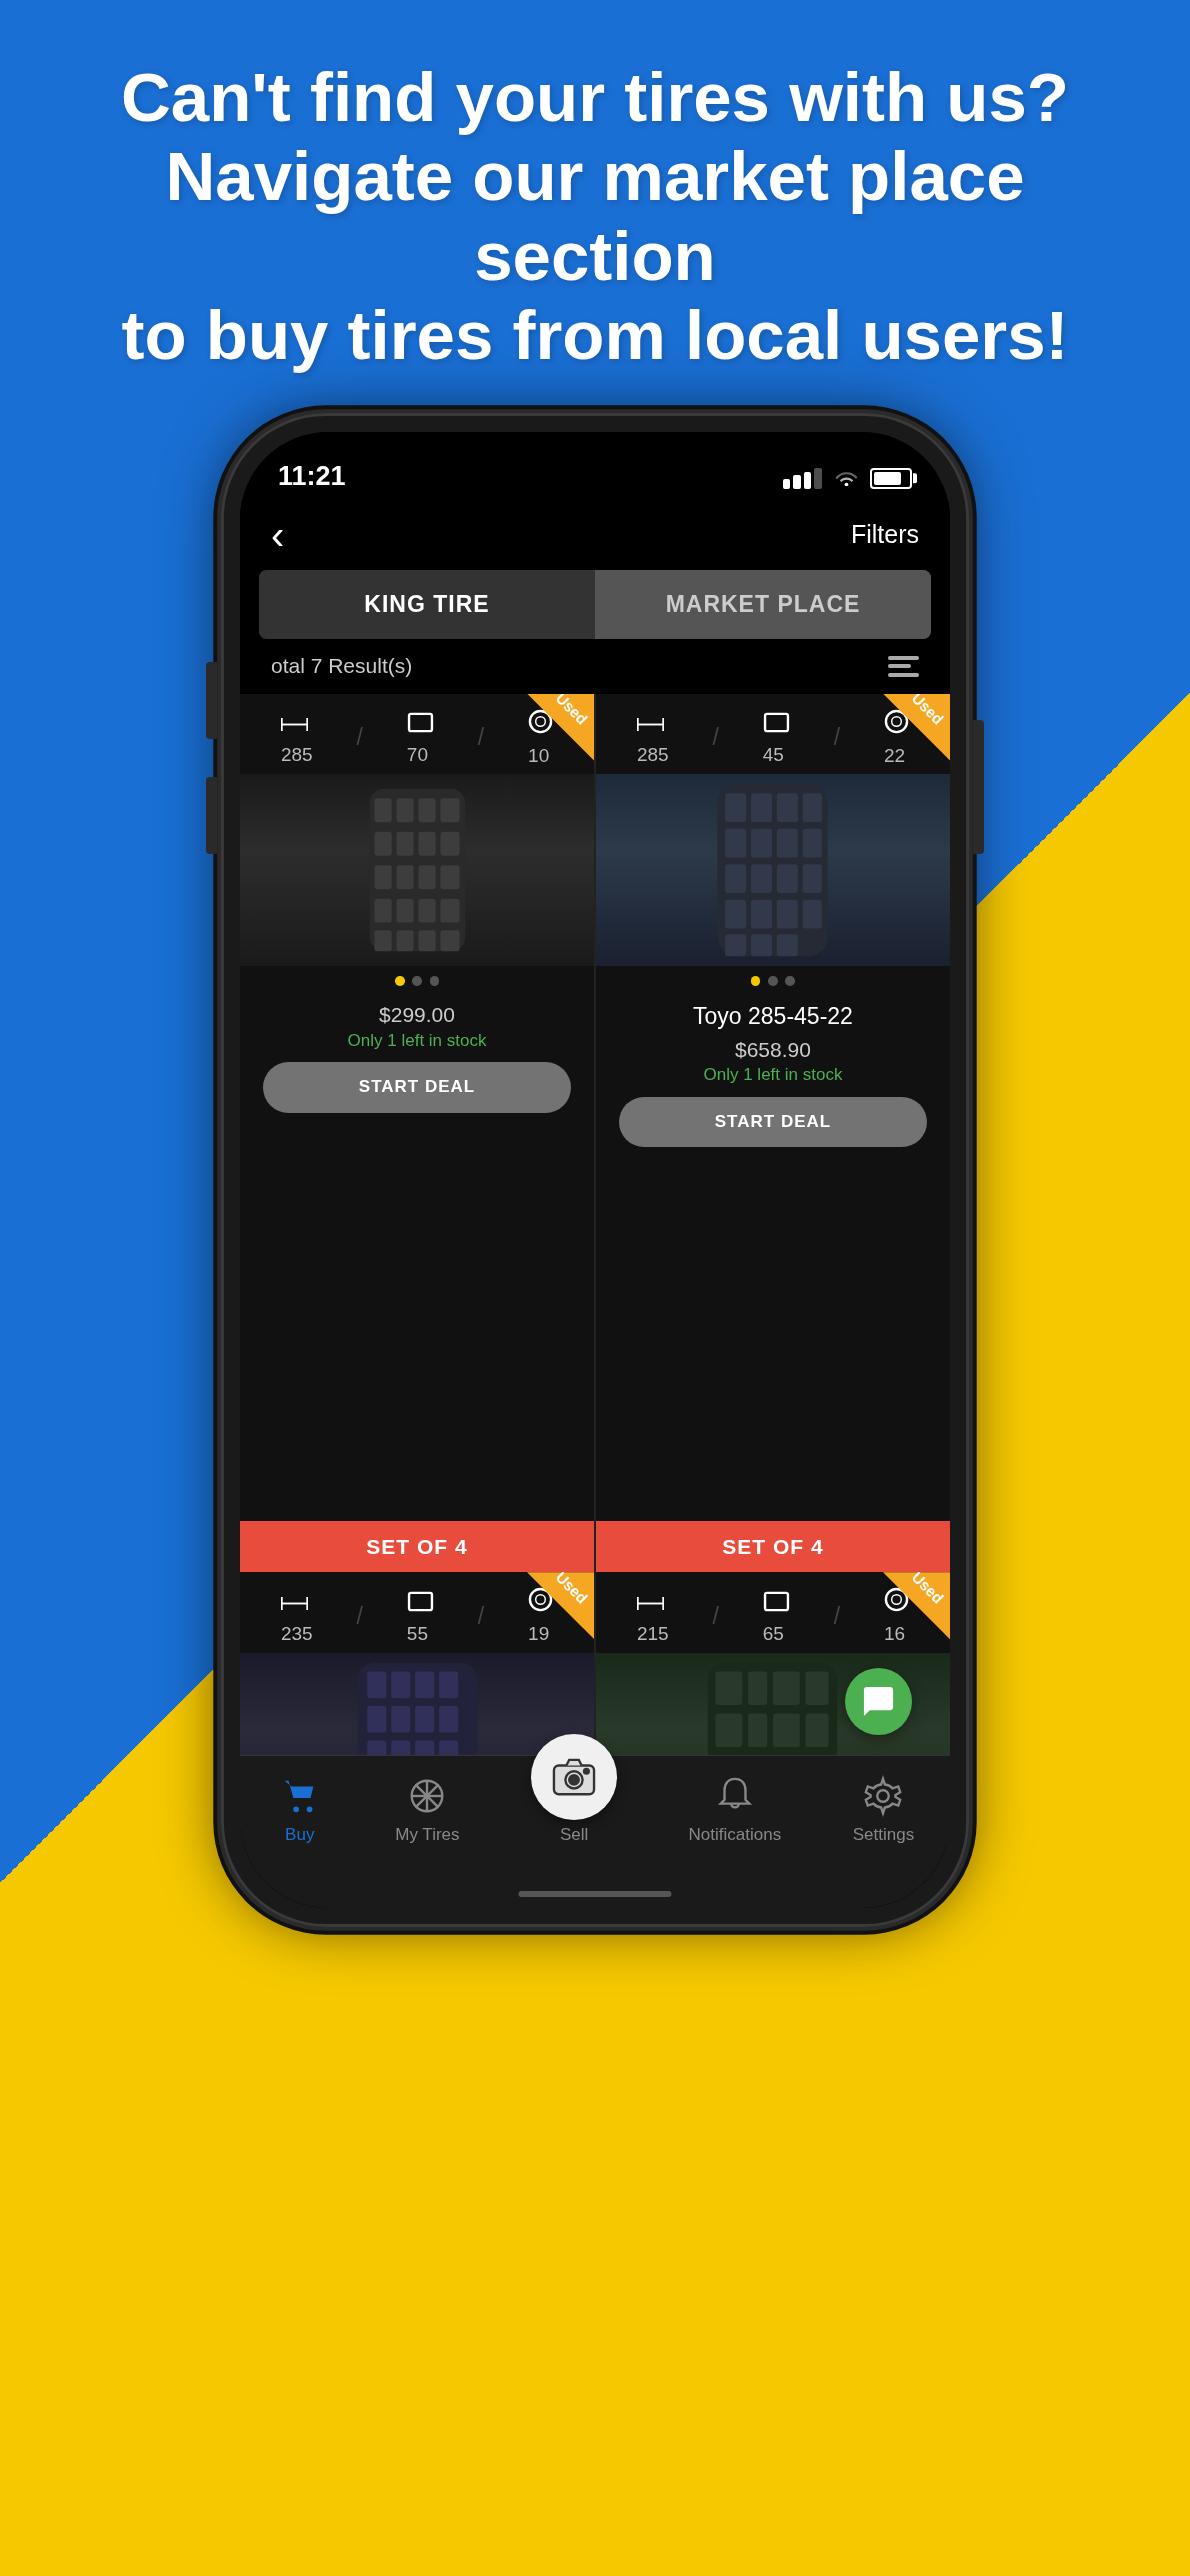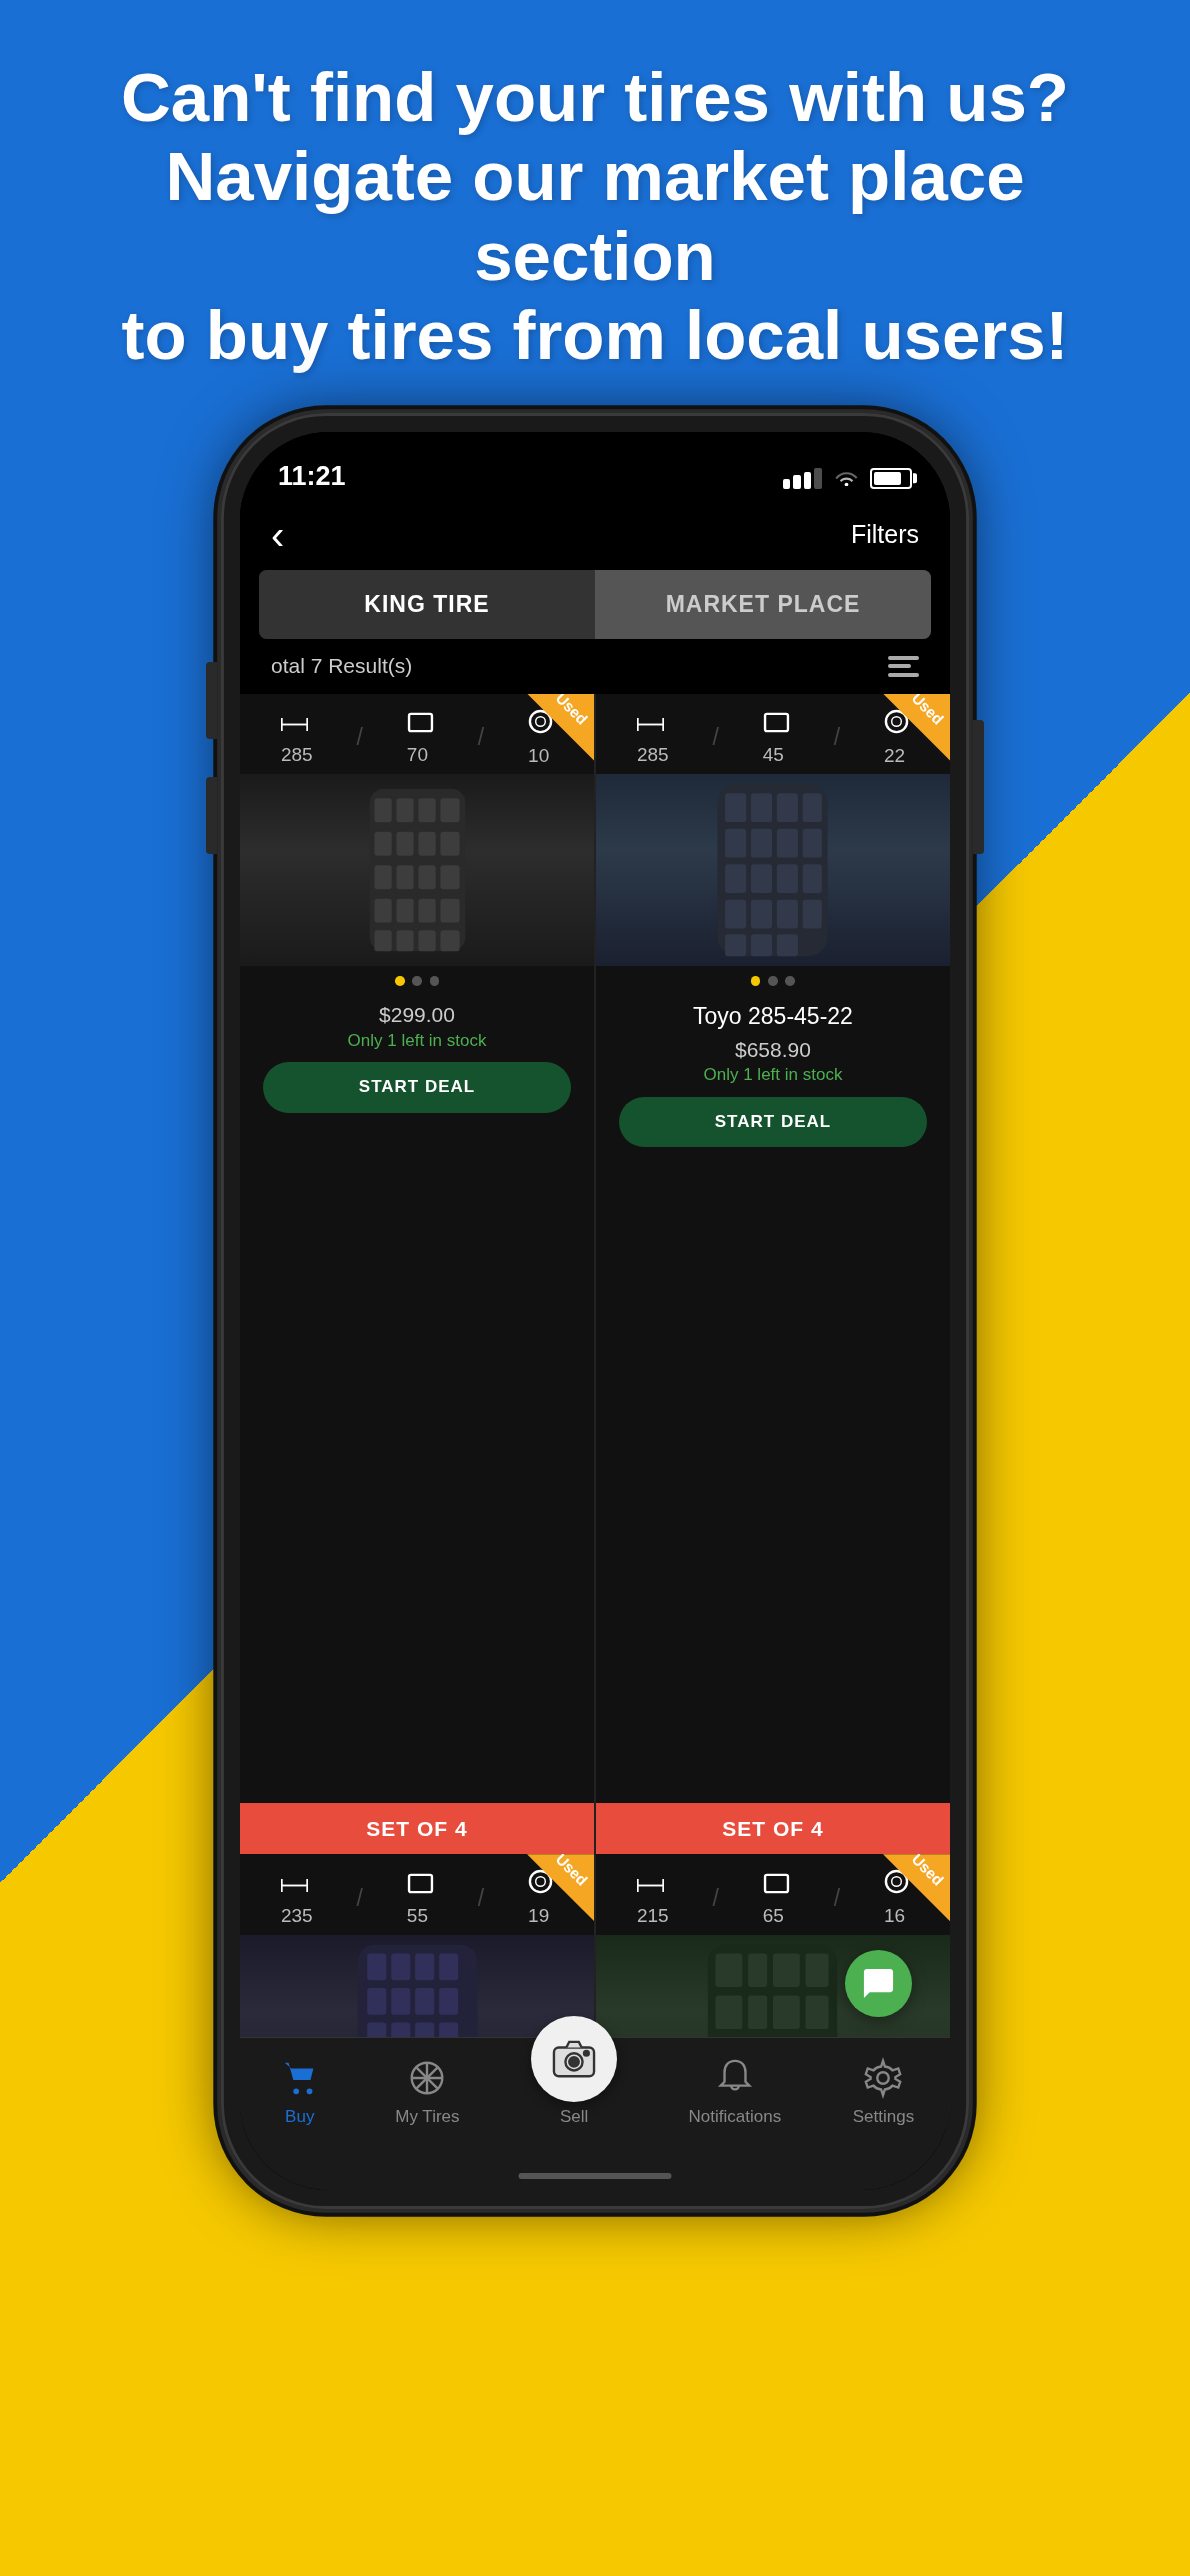--- a/index.html
+++ b/index.html
@@ -22,21 +22,21 @@
       font-size: 69px;
       font-weight: 800;
       line-height: 1.15;
       text-shadow: 1.9px 1.9px 7.7px rgba(0,0,0,0.2);
       z-index: 2;
     }
 
     .phone-wrapper {
       position: relative;
       width: 748px;
-      height: 1796px;
+      height: 1514px;
       z-index: 3;
     }
 
     .phone-frame {
       position: absolute;
       inset: 0;
       background: #1a1a1a;
       border-radius: 105px;
       box-shadow:
         0 0 0 3.8px #2a2a2a,
@@ -353,21 +353,21 @@
     }
 
     .stock-text {
       color: #4caf50;
       font-size: 17px;
       text-align: center;
       padding: 3.8px 0 11.5px;
     }
 
     .start-deal-btn {
-      background: #14532d;
+      background: #737373;
       color: white;
       border: none;
       border-radius: 38px;
       padding: 15.3px 23px;
       font-size: 17px;
       font-weight: 700;
       letter-spacing: 1px;
       margin: 0 23px 15.3px;
       cursor: pointer;
       text-align: center;

